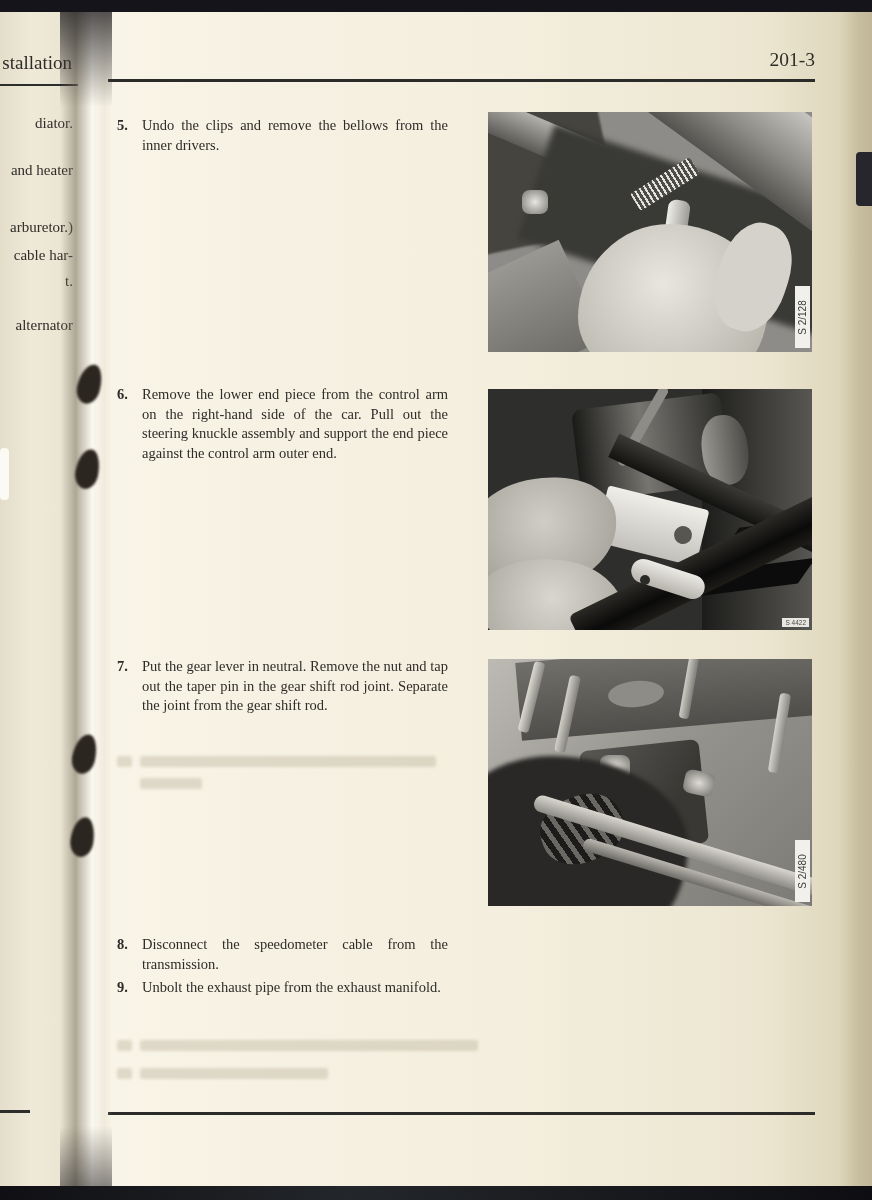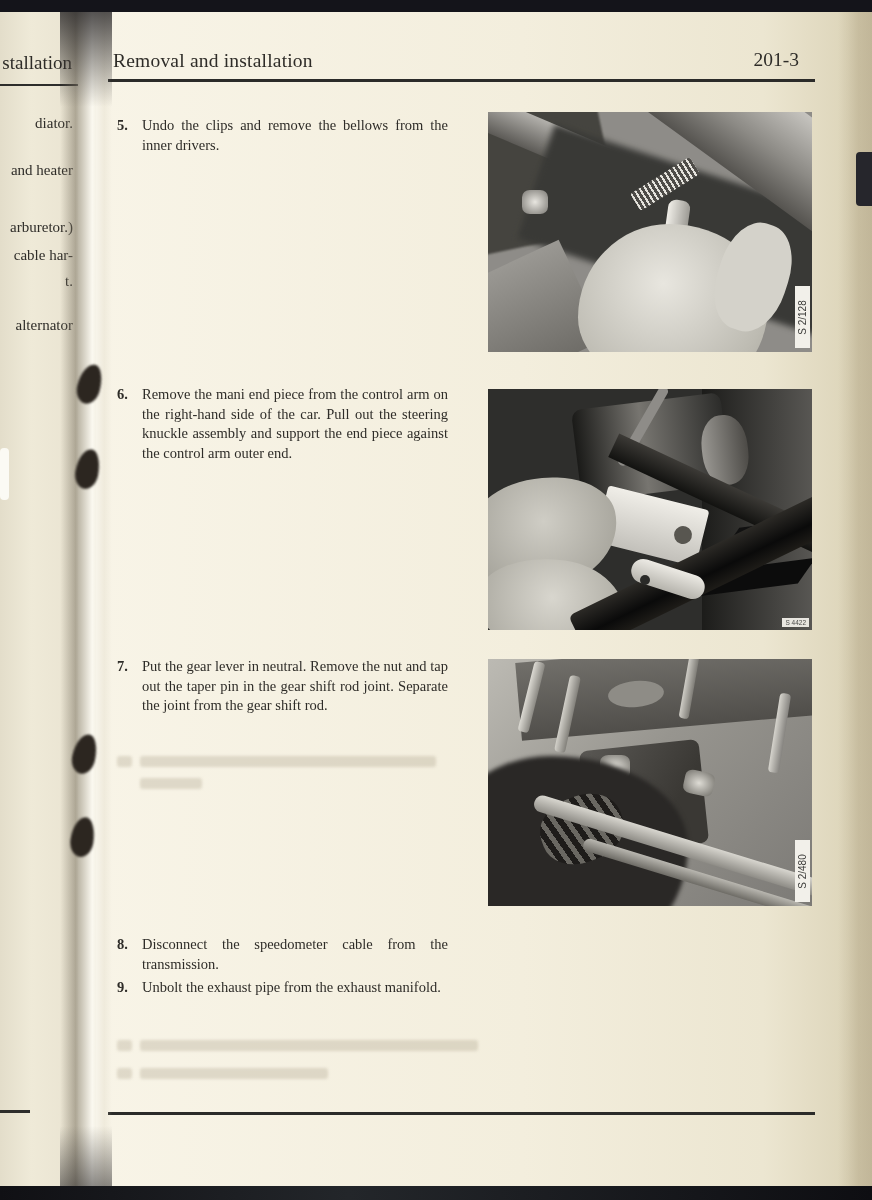--- a/index.html
+++ b/index.html
@@ -38,21 +38,21 @@
         border-radius:55% 45% 50% 50%/60% 60% 40% 40%;filter:blur(1.2px);}
   .hole.h1{left:18px;top:352px;transform:rotate(14deg);}
   .hole.h2{left:16px;top:437px;transform:rotate(10deg);}
   .hole.h3{left:13px;top:722px;transform:rotate(12deg);}
   .hole.h4{left:11px;top:805px;transform:rotate(8deg);}
 
   
   .page{position:absolute;left:96px;top:12px;width:776px;height:1174px;z-index:3;
         background:linear-gradient(90deg,#f8f4e7 0%,#f3eedd 55%,#ece6d1 86%,#ddd5ba 97%,#cfc6aa 100%);}
   .hdr-title{position:absolute;left:17px;top:38px;font-size:19.5px;letter-spacing:.2px;}
-  .hdr-pageno{position:absolute;right:73px;top:37px;font-size:19.5px;}
+  .hdr-pageno{position:absolute;right:57px;top:37px;font-size:19.5px;}
   .hdr-rule{position:absolute;left:12px;top:67px;width:707px;height:3px;background:#2b2b29;}
   .bottom-rule{position:absolute;left:12px;top:1100px;width:707px;height:3px;background:#2b2b29;}
 
   .step{position:absolute;display:flex;font-size:14.5px;line-height:1.35;}
   .step .num{width:25px;font-weight:bold;flex:none;}
   .step .txt{width:306px;text-align:justify;hyphens:manual;font-family:Liberation Serif, serif;}
   .s5{left:21px;top:104px;}
   .s6{left:21px;top:373px;}
   .s7{left:21px;top:645px;}
   .s8{left:21px;top:923px;}
@@ -153,32 +153,31 @@
     <div class="shade-top"></div>
     <div class="shade-bottom"></div>
     <div class="hole h1"></div>
     <div class="hole h2"></div>
     <div class="hole h3"></div>
     <div class="hole h4"></div>
   </div>
 
   <div class="page">
 
-    <div class="hdr-title">Removal and installation</div>
     <div class="hdr-pageno">201-3</div>
     <div class="hdr-rule"></div>
 
     <div class="step s5">
       <span class="num">5.</span>
       <div class="txt">Undo the clips and remove the bellows from the inner drivers.</div>
     </div>
 
     <div class="step s6">
       <span class="num">6.</span>
-      <div class="txt">Remove the mani end piece from the control arm on the right-hand side of the car. Pull out the steering knuckle assembly and support the end piece against the control arm outer end.</div>
+      <div class="txt">Remove the lower end piece from the control arm on the right-hand side of the car. Pull out the steering knuckle assembly and support the end piece against the control arm outer end.</div>
     </div>
 
     <div class="step s7">
       <span class="num">7.</span>
       <div class="txt">Put the gear lever in neutral. Remove the nut and tap out the taper pin in the gear shift rod joint. Separate the joint from the gear shift rod.</div>
     </div>
 
     <div class="step s8">
       <span class="num">8.</span>
       <div class="txt">Disconnect the speedometer cable from the transmission.</div>

